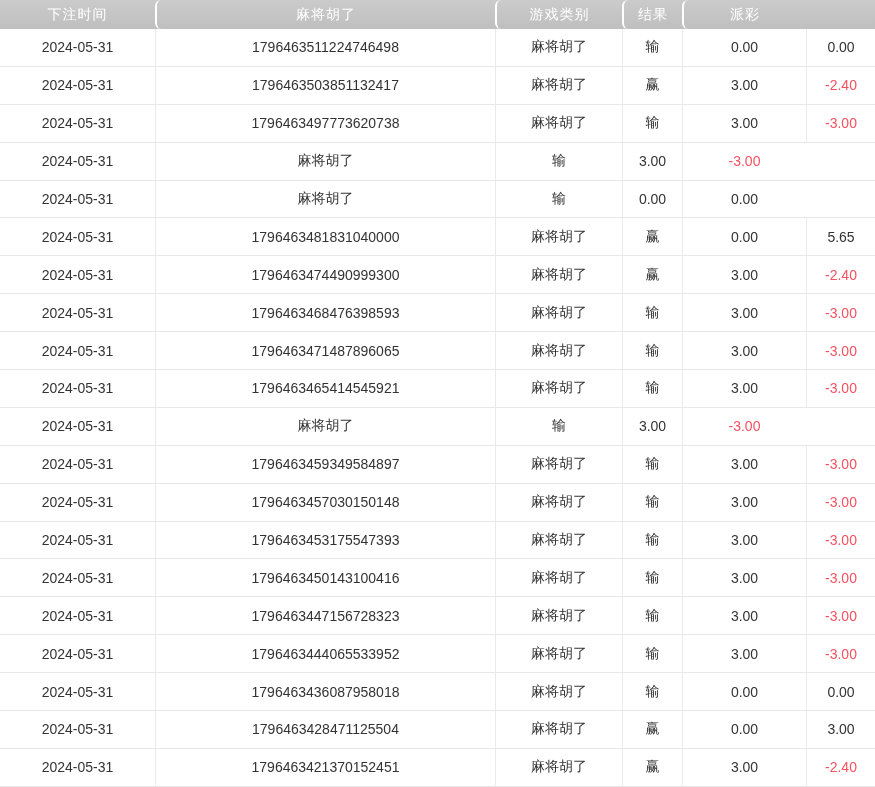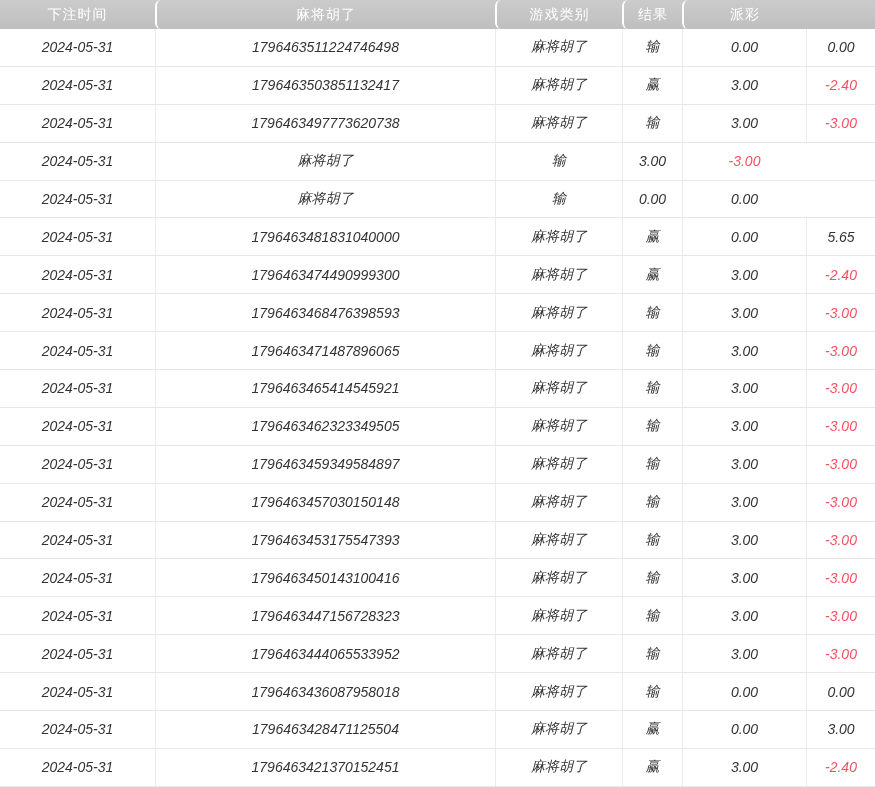--- a/index.html
+++ b/index.html
@@ -35,21 +35,20 @@
     letter-spacing: 1px;
     border-radius: 6px;
   }
   .header-cell + .header-cell {
     border-left: 2px solid #ffffff;
   }
   .table-body .grid-row {
     height: 36.9px;
     border-bottom: 1px solid var(--row-border, #e7e7e7);
     background: #ffffff;
-    font-style: italic;
   }
   .body-cell {
     height: 100%;
     display: flex;
     align-items: center;
     justify-content: center;
     font-size: 14px;
     color: var(--body-text, #333333);
     white-space: nowrap;
     overflow: hidden;
@@ -146,21 +145,20 @@
       <div class="grid-row">
         <div class="body-cell">2024-05-31</div>
         <div class="body-cell">1796463465414545921</div>
         <div class="body-cell">麻将胡了</div>
         <div class="body-cell">输</div>
         <div class="body-cell">3.00</div>
         <div class="body-cell neg">-3.00</div>
       </div>
       <div class="grid-row">
         <div class="body-cell">2024-05-31</div>
-        <div class="body-cell">1796463462323349505</div>
         <div class="body-cell">麻将胡了</div>
         <div class="body-cell">输</div>
         <div class="body-cell">3.00</div>
         <div class="body-cell neg">-3.00</div>
       </div>
       <div class="grid-row">
         <div class="body-cell">2024-05-31</div>
         <div class="body-cell">1796463459349584897</div>
         <div class="body-cell">麻将胡了</div>
         <div class="body-cell">输</div>

